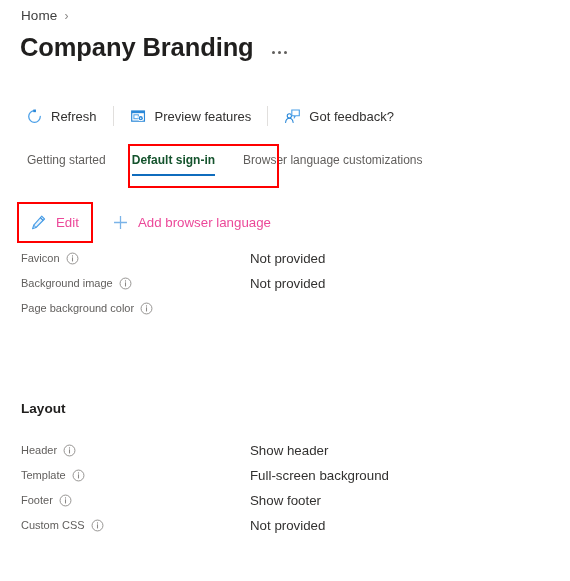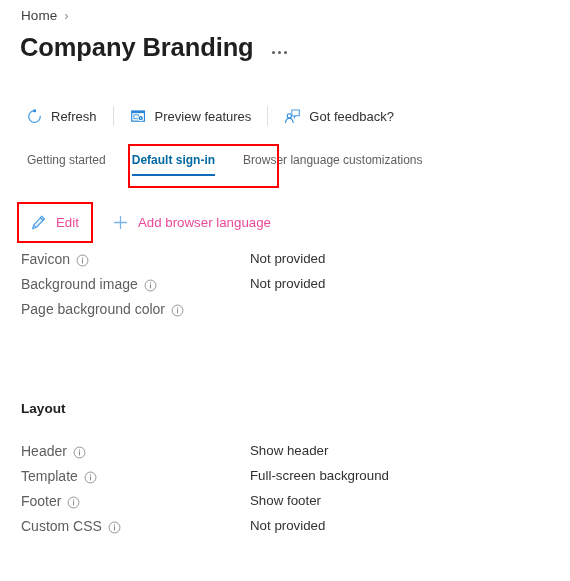--- a/index.html
+++ b/index.html
@@ -114,21 +114,21 @@
   .tab {
     position: relative;
     padding: 0 10px 9px 10px;
     font-size: 12px;
     color: #605e5c;
     cursor: pointer;
     white-space: nowrap;
     line-height: 20px;
   }
   .tab.selected {
-    color: #0369a1;
+    color: #14532d;
     font-weight: bold;
   }
   .tab.selected::after {
     content: "";
     position: absolute;
     left: 10px;
     right: 10px;
     bottom: 3px;
     height: 2.5px;
     background: #0f6cbd;
@@ -200,24 +200,24 @@
     color: #201f1e;
     margin-bottom: 22px;
   }
   .prop-row {
     display: flex;
     align-items: center;
     height: 25px;
   }
   .prop-label {
     display: flex;
-    align-items: flex-end;
+    align-items: flex-start;
     width: 229px;
     flex: none;
-    font-size: 14px;
+    font-size: 11px;
     color: #605e5c;
   }
   .prop-value {
     font-size: 13.3px;
     color: #323130;
   }
   .info-ico {
     margin-left: 6px;
     width: 13px;
     height: 13px;

